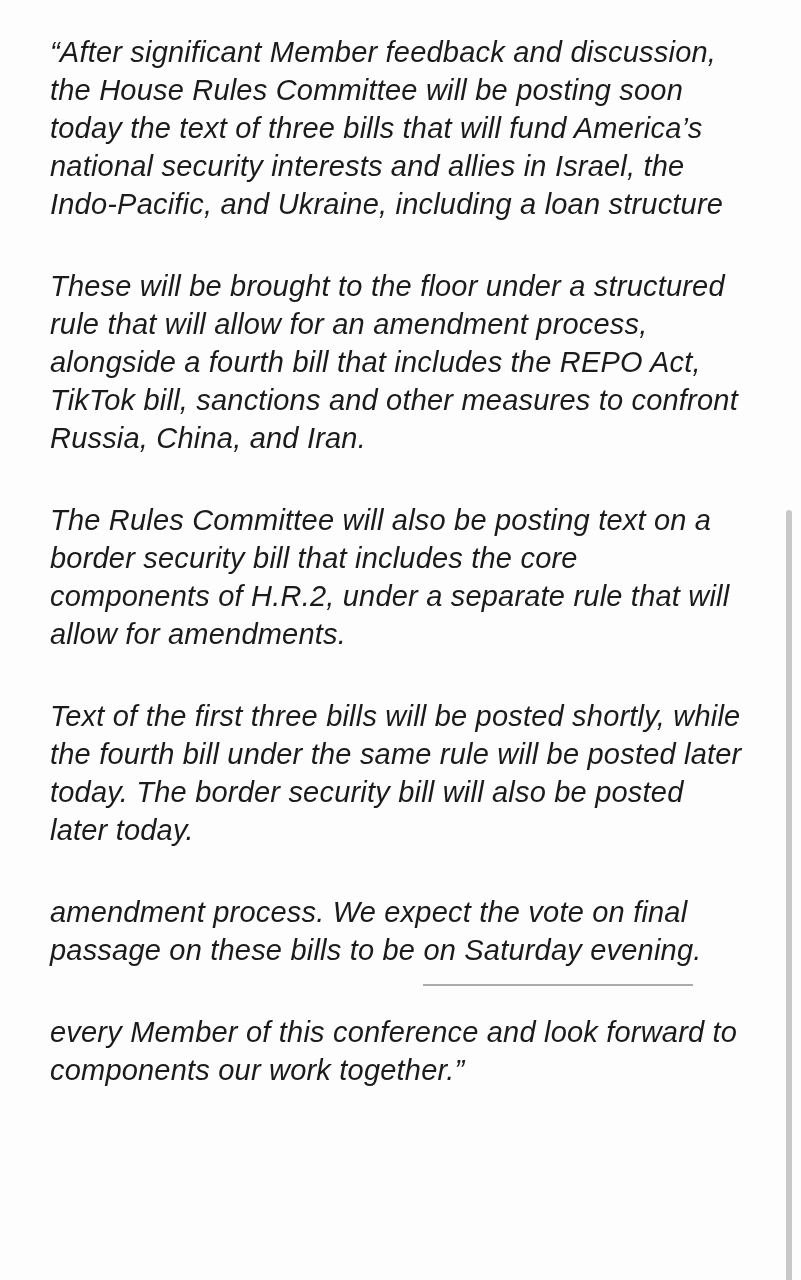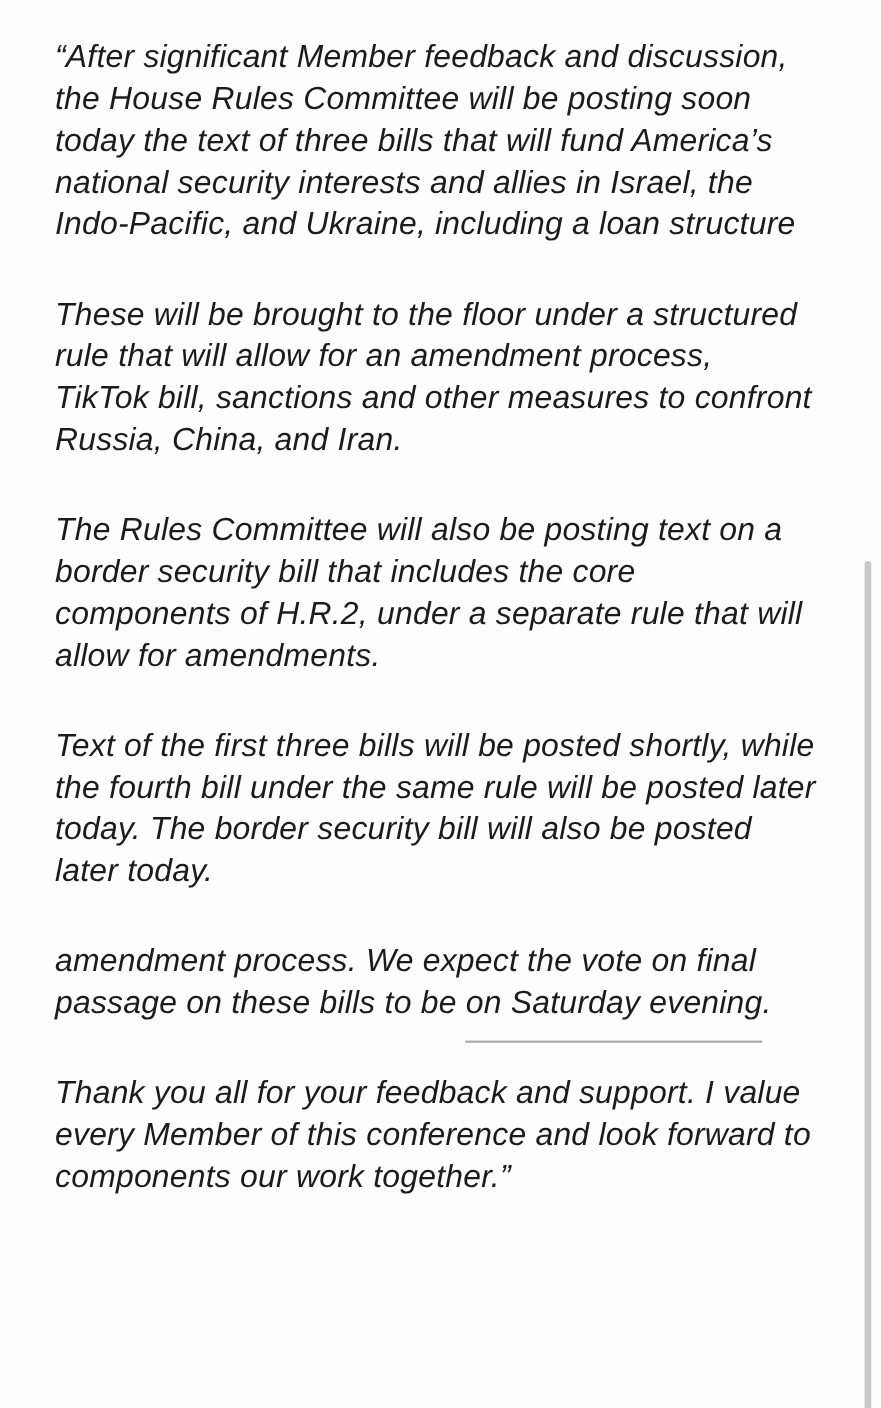--- a/index.html
+++ b/index.html
@@ -65,39 +65,39 @@
       <div class="paragraph">
         <div class="line">“After significant Member feedback and discussion,</div>
         <div class="line">the House Rules Committee will be posting soon</div>
         <div class="line">today the text of three bills that will fund America’s</div>
         <div class="line">national security interests and allies in Israel, the</div>
         <div class="line">Indo-Pacific, and Ukraine, including a loan structure</div>
       </div>
       <div class="paragraph">
         <div class="line">These will be brought to the floor under a structured</div>
         <div class="line">rule that will allow for an amendment process,</div>
+        <div class="line">alongside a fourth bill that includes the REPO Act,</div>
         <div class="line">TikTok bill, sanctions and other measures to confront</div>
         <div class="line">Russia, China, and Iran.</div>
       </div>
       <div class="paragraph">
         <div class="line">The Rules Committee will also be posting text on a</div>
         <div class="line">border security bill that includes the core</div>
         <div class="line">components of H.R.2, under a separate rule that will</div>
         <div class="line">allow for amendments.</div>
       </div>
       <div class="paragraph">
         <div class="line">Text of the first three bills will be posted shortly, while</div>
         <div class="line">the fourth bill under the same rule will be posted later</div>
         <div class="line">today. The border security bill will also be posted</div>
         <div class="line">later today.</div>
       </div>
       <div class="paragraph">
         <div class="line">amendment process. We expect the vote on final</div>
         <div class="line"><span>passage on these bills to be </span><span class="underlined">on Saturday evening</span><span>.</span></div>
       </div>
       <div class="paragraph">
-        <div class="line">Thank you all for your feedback and support. I value</div>
         <div class="line">every Member of this conference and look forward to</div>
         <div class="line">components our work together.”</div>
       </div>
     </div>
   <div class="scrollbar-thumb"></div>
 </div>
 
 </body></html>

